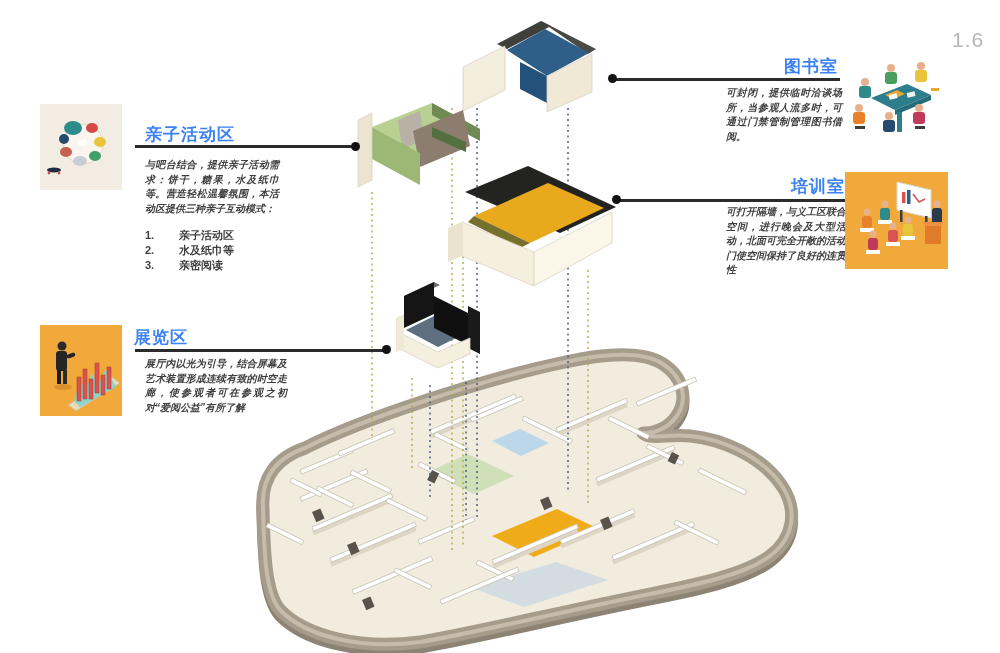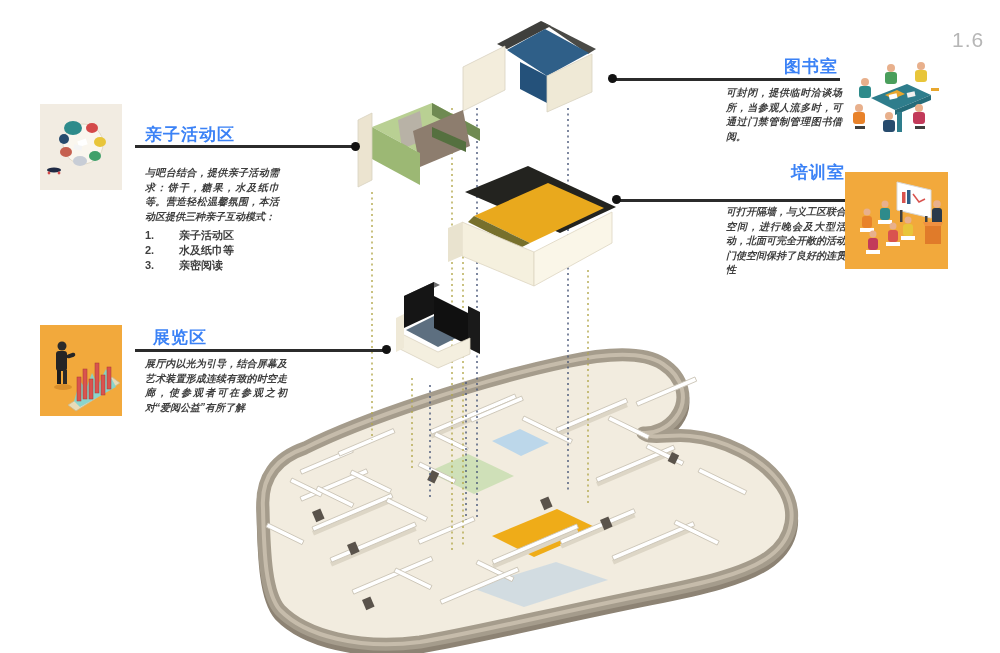--- a/index.html
+++ b/index.html
@@ -156,21 +156,21 @@
       <rect x="34" y="41" width="8" height="5" fill="#f4f4f4" transform="rotate(12 38 43)"></rect>
     </g>
     <ellipse cx="14" cy="66" rx="7" ry="2.5" fill="#1f2a44"></ellipse>
     <circle cx="9" cy="69" r="1.4" fill="#d44a4a"></circle>
     <circle cx="19" cy="69" r="1.4" fill="#d44a4a"></circle>
   </svg>
 </div>
 <div class="abs sec-title" style="left:145px;top:123px;text-align:right;">亲子活动区</div>
 <div class="rule" style="left:135px;top:145px;width:221px;"></div>
 <div class="dot" style="left:351px;top:142px;"></div>
-<div class="abs sec-body" style="left:145px;top:166px;width:134px;">与吧台结合，提供亲子活动需求：饼干，糖果，水及纸巾等。营造轻松温馨氛围，本活动区提供三种亲子互动模式：</div>
+<div class="abs sec-body" style="left:145px;top:158px;width:134px;">与吧台结合，提供亲子活动需求：饼干，糖果，水及纸巾等。营造轻松温馨氛围，本活动区提供三种亲子互动模式：</div>
 <div class="abs" style="left:145px;top:228px;width:140px;">
   <div class="li-row">
       <span class="li-n">1.</span>
       <span>亲子活动区</span>
     </div>
   <div class="li-row">
       <span class="li-n">2.</span>
       <span>水及纸巾等</span>
     </div>
   <div class="li-row">
@@ -197,21 +197,21 @@
     <g>
       <ellipse cx="23" cy="62" rx="9" ry="3" fill="#d98f2b"></ellipse>
       <circle cx="22" cy="21" r="4.5" fill="#2b2b2b"></circle>
       <rect x="16" y="26" width="11" height="20" rx="3" fill="#252525"></rect>
       <rect x="17" y="45" width="4" height="14" fill="#1d1d1d"></rect>
       <rect x="23" y="45" width="4" height="14" fill="#2a2a2a"></rect>
       <rect x="26" y="30" width="9" height="4" rx="2" fill="#252525" transform="rotate(-18 26 30)"></rect>
     </g>
   </svg>
 </div>
-<div class="abs sec-title" style="left:153px;top:326px;">展览区</div>
+<div class="abs sec-title" style="left:134px;top:326px;">展览区</div>
 <div class="rule" style="left:135px;top:349px;width:252px;"></div>
 <div class="dot" style="left:382px;top:345px;"></div>
 <div class="abs sec-body" style="left:145px;top:357px;width:142px;">展厅内以光为引导，结合屏幕及艺术装置形成连续有致的时空走廊，使参观者可在参观之初对“爱阅公益”有所了解</div>
 
 <div class="abs sec-title right" style="left:725px;top:55px;width:113px;">图书室</div>
 <div class="rule" style="left:612px;top:78px;width:228px;"></div>
 <div class="dot" style="left:608px;top:74px;"></div>
 <div class="abs sec-body" style="left:726px;top:86px;width:116px;">可封闭，提供临时洽谈场所，当参观人流多时，可通过门禁管制管理图书借阅。</div>
 <div class="thumb" style="left:845px;top:52px;width:100px;height:95px;">
   <svg width="100" height="95" viewBox="0 0 100 95">
@@ -237,21 +237,21 @@
         <rect x="68" y="60" width="12" height="12" rx="3" fill="#c23a5a"></rect>
       <circle cx="44" cy="64" r="4" fill="#e8b08c"></circle>
         <rect x="38" y="68" width="12" height="12" rx="3" fill="#274b6d"></rect>
       <rect x="10" y="74" width="10" height="3" fill="#3f3f3f"></rect>
       <rect x="70" y="74" width="10" height="3" fill="#3f3f3f"></rect>
       <rect x="86" y="36" width="8" height="3" fill="#e8a72e"></rect>
     </g>
   </svg>
 </div>
 
-<div class="abs sec-title right" style="left:725px;top:161px;width:120px;">培训室</div>
+<div class="abs sec-title right" style="left:725px;top:175px;width:120px;">培训室</div>
 <div class="rule" style="left:616px;top:199px;width:231px;"></div>
 <div class="dot" style="left:612px;top:195px;"></div>
 <div class="abs sec-body" style="left:726px;top:205px;width:120px;">可打开隔墙，与义工区联合空间，进行晚会及大型活动，北面可完全开敞的活动门使空间保持了良好的连贯性</div>
 <div class="thumb" style="left:845px;top:172px;width:103px;height:97px;">
   <svg width="103" height="97" viewBox="0 0 103 97">
     <rect fill="#f2a93c" width="103" height="97"></rect>
     <g>
       <polygon points="52,10 86,18 86,46 52,38" fill="#ffffff" stroke="#d8d8d8"></polygon>
       <rect x="57" y="20" width="3.5" height="11" fill="#d9534f"></rect>
       <rect x="62" y="18" width="3.5" height="14" fill="#2e5f88"></rect>

